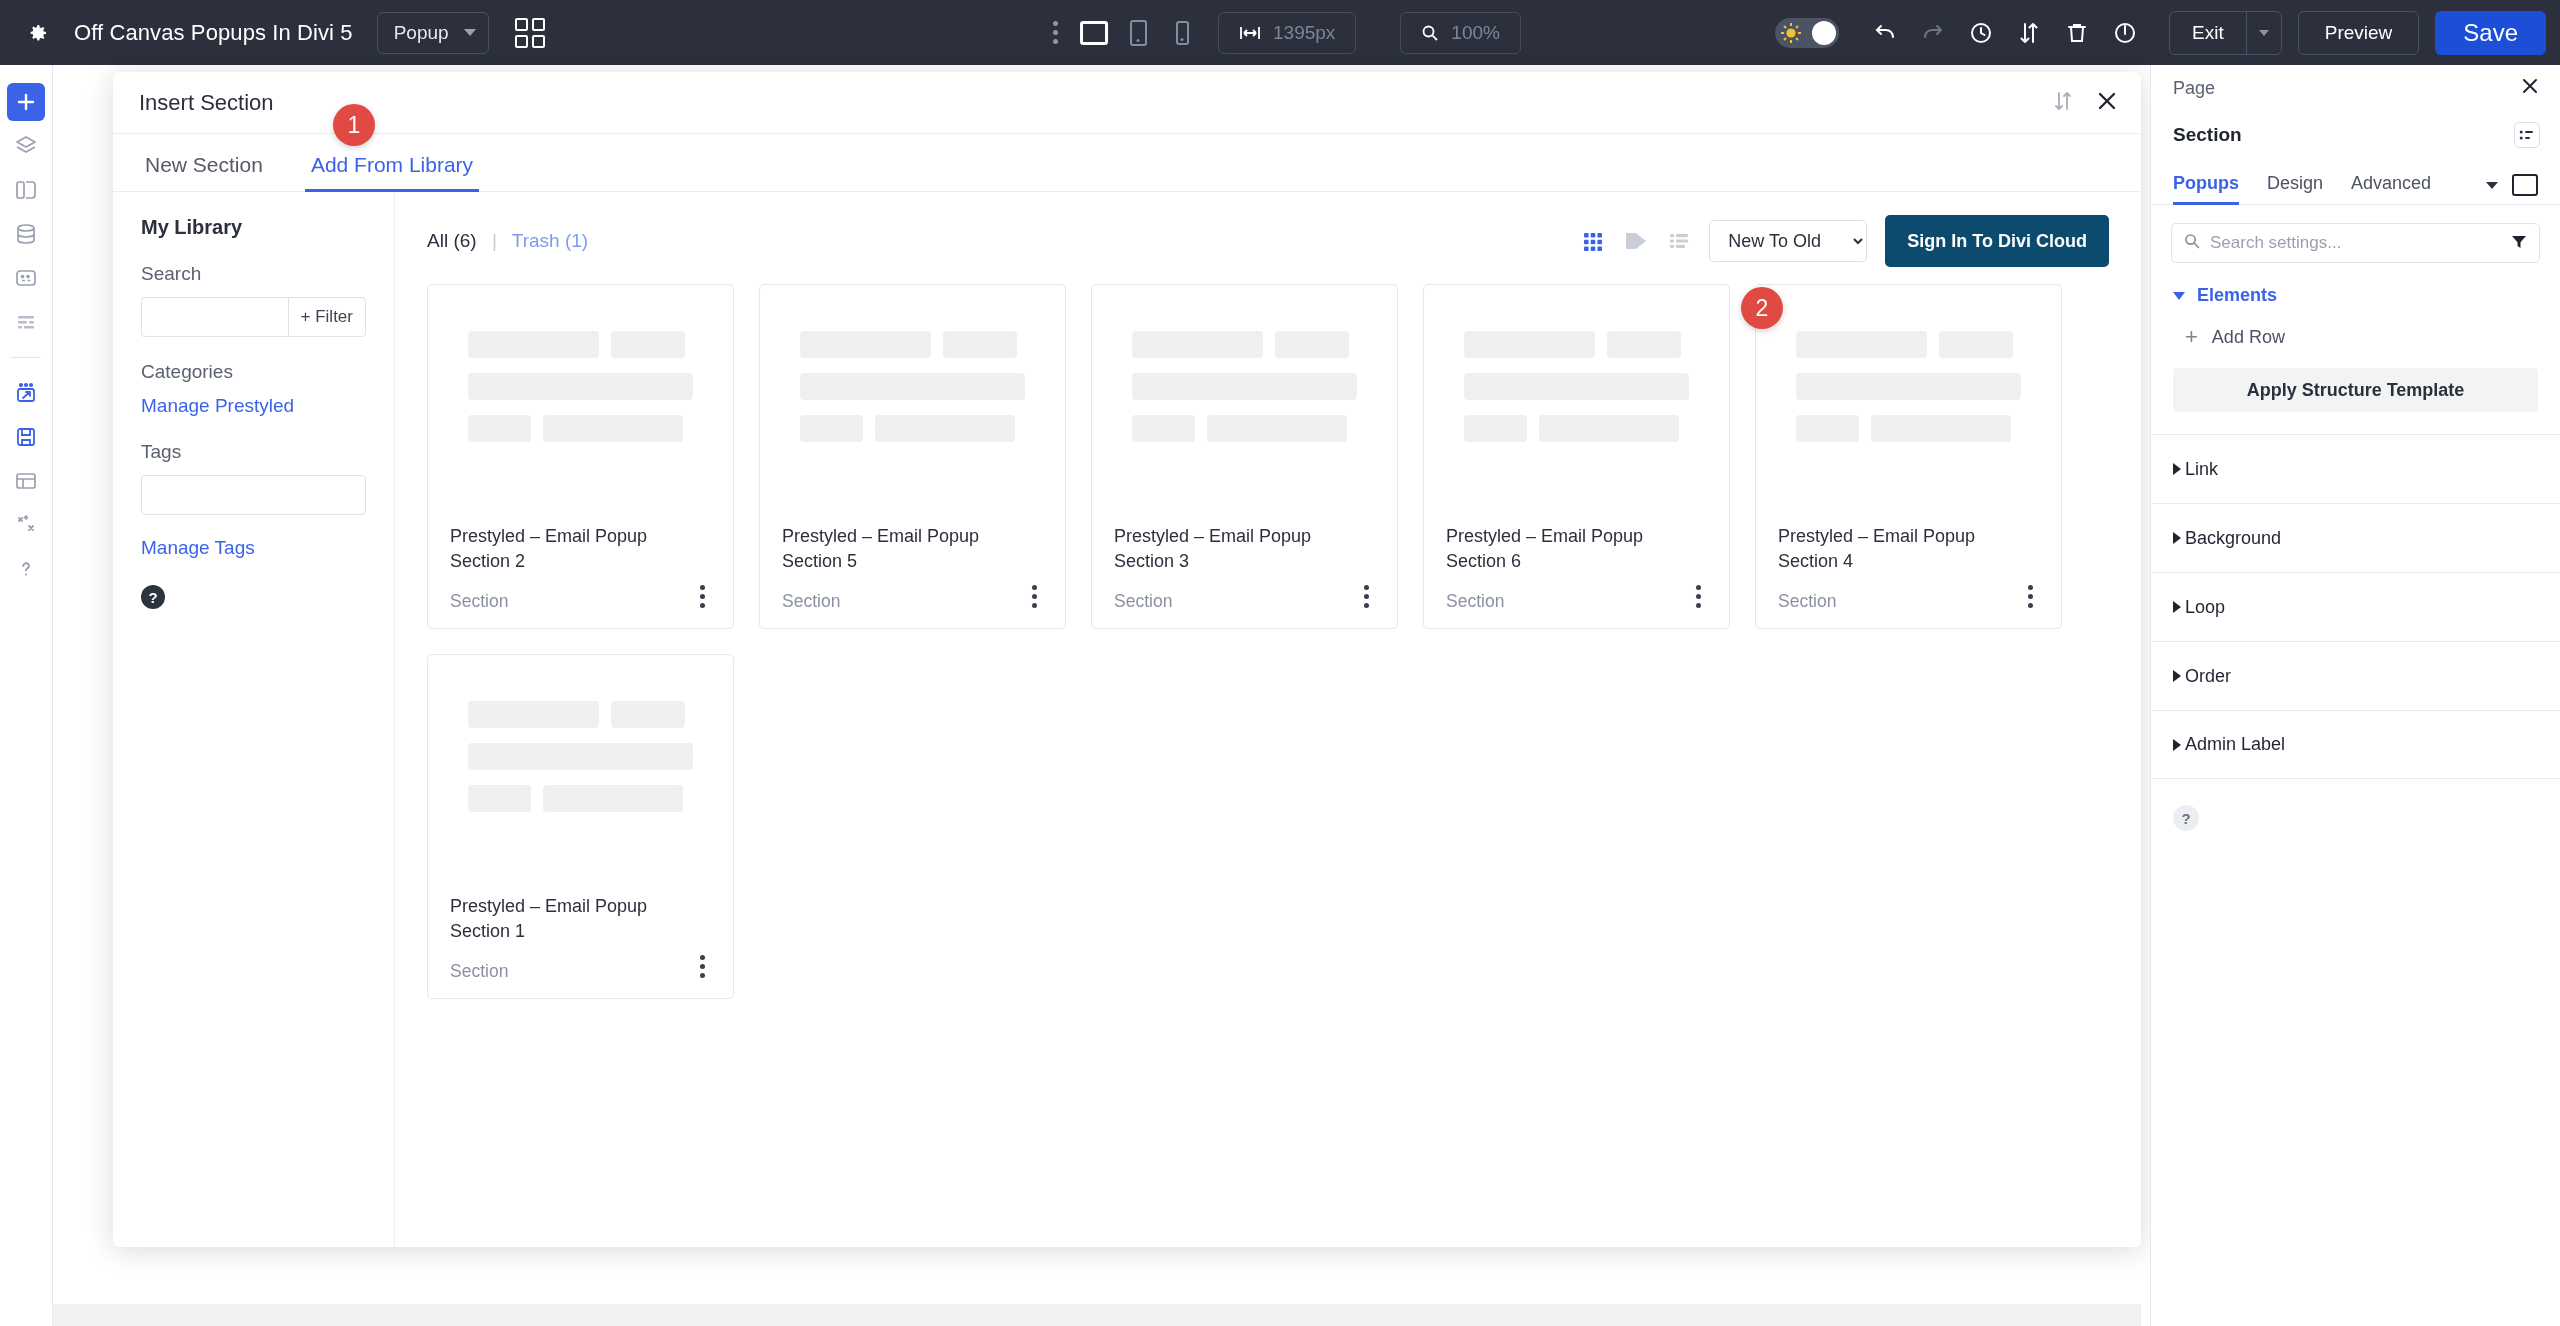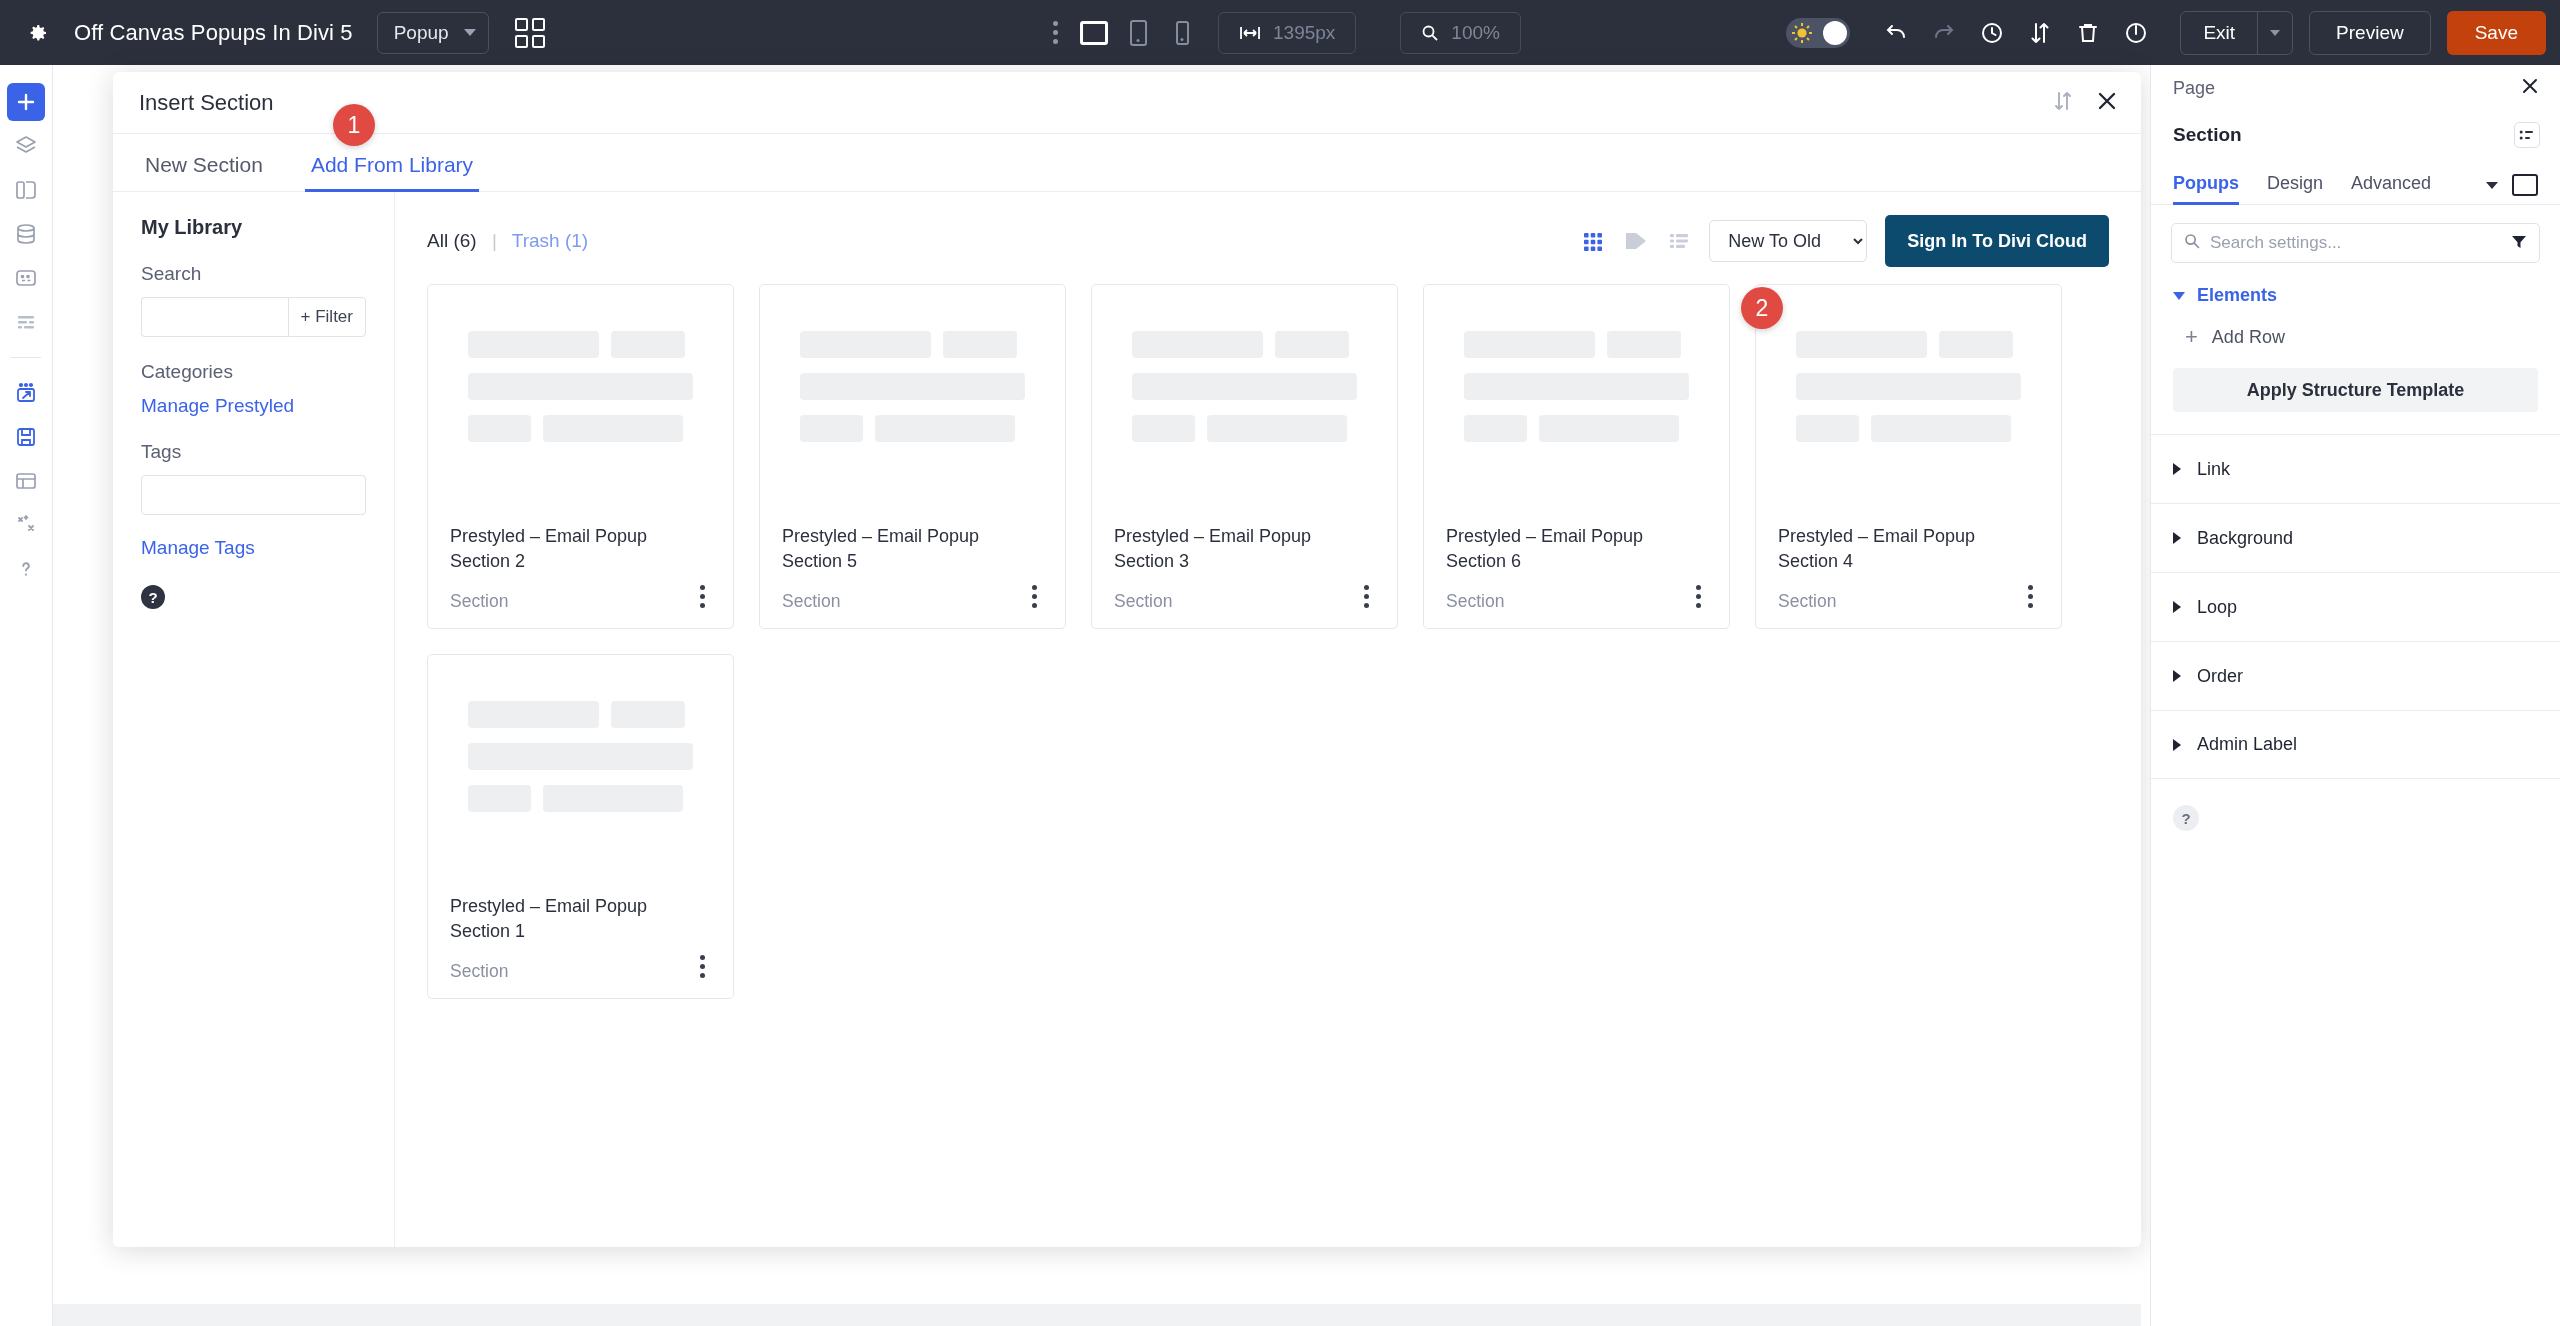--- a/index.html
+++ b/index.html
@@ -62,21 +62,21 @@
   }
   .btn-exit .lbl { color: #fff; font-size: 19px; padding: 0 22px; cursor: pointer; }
   .btn-exit .sep { width: 1px; height: 44px; background: #4a5163; }
   .btn-exit .car { padding: 0 12px; cursor: pointer; }
   .btn-exit .car i { display:block; border-left: 5px solid transparent; border-right: 5px solid transparent; border-top: 6px solid #8d94a6; }
   .btn-preview {
     height: 44px; border: 1px solid #4a5163; border-radius: 6px; color: #fff; font-size: 19px;
     display: flex; align-items: center; padding: 0 26px; margin-left: 16px; cursor: pointer;
   }
   .btn-save {
-    height: 44px; background: #c2410c; border-radius: 6px; color: #fff; font-size: 19px;
+    height: 44px; background: #1d4ed8; border-radius: 6px; color: #fff; font-size: 24px;
     display: flex; align-items: center; padding: 0 28px; margin-left: 16px; cursor: pointer;
   }
 
   
   .rail {
     position: absolute; left: 0; top: 65px; width: 53px; height: 1261px;
     background: #ffffff; border-right: 1px solid #e7e9ee;
     display: flex; flex-direction: column; align-items: center; padding-top: 18px; gap: 6px;
   }
   .rail-btn { width: 38px; height: 38px; display: flex; align-items: center; justify-content: center; border-radius: 6px; cursor: pointer; }
@@ -205,21 +205,21 @@
   .rp-addrow .plus { font-size: 22px; color: #7c8294; line-height: 1; }
   .rp-addrow .t { font-size: 18px; color: #4d5264; }
   .rp-apply {
     margin: 20px 22px 0 22px; background: #f2f3f5; border: none; border-radius: 4px;
     height: 44px; width: calc(100% - 44px); font-size: 18px; font-weight: 700; color: #2b303c;
     font-family: inherit; cursor: pointer;
   }
   .rp-acc { margin-top: 22px; }
   .rp-acc-item {
     height: 69px; border-top: 1px solid #e9ebf0; display: flex; align-items: center;
-    padding: 8px 22px; gap: 16px; cursor: pointer;
+    padding: 8px 22px; gap: 4px; cursor: pointer;
   }
   .rp-acc-item:last-child { border-bottom: 1px solid #e9ebf0; }
   .rp-acc-item .t { font-size: 18px; color: #1f2430; font-weight: 500; }
   .rp-help { width: 26px; height: 26px; border-radius: 50%; background: #eceef2; color: #6a7081; font-size: 15px; display: flex; align-items: center; justify-content: center; margin: 26px 0 0 22px; cursor: pointer; font-weight: 700; }
 
   
   .bottom-strip { position: absolute; left: 53px; bottom: 0; width: 2088px; height: 22px; background: #f1f2f4; }
   .page-bg { position: absolute; left: 53px; top: 65px; width: 2088px; height: 1261px; background: #ffffff; }
 </style>
 </head>

